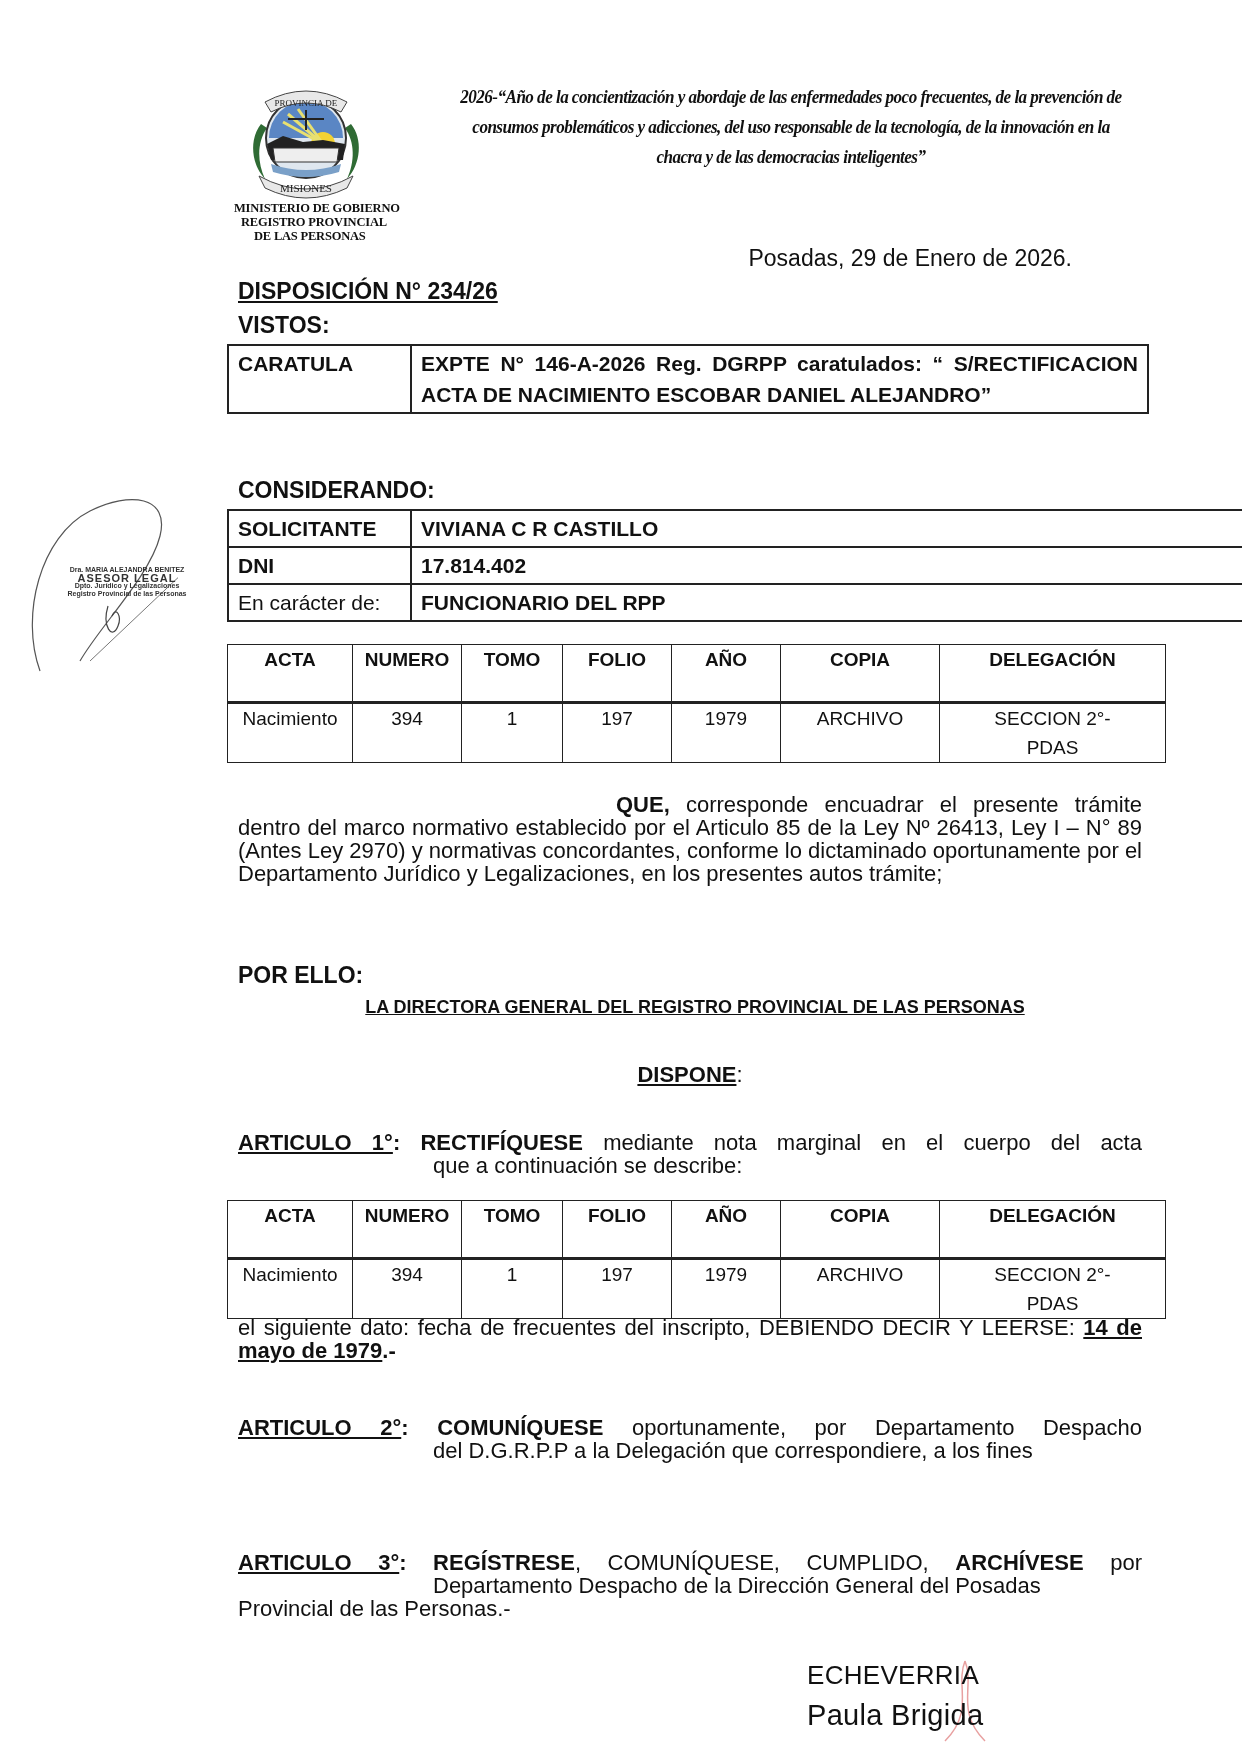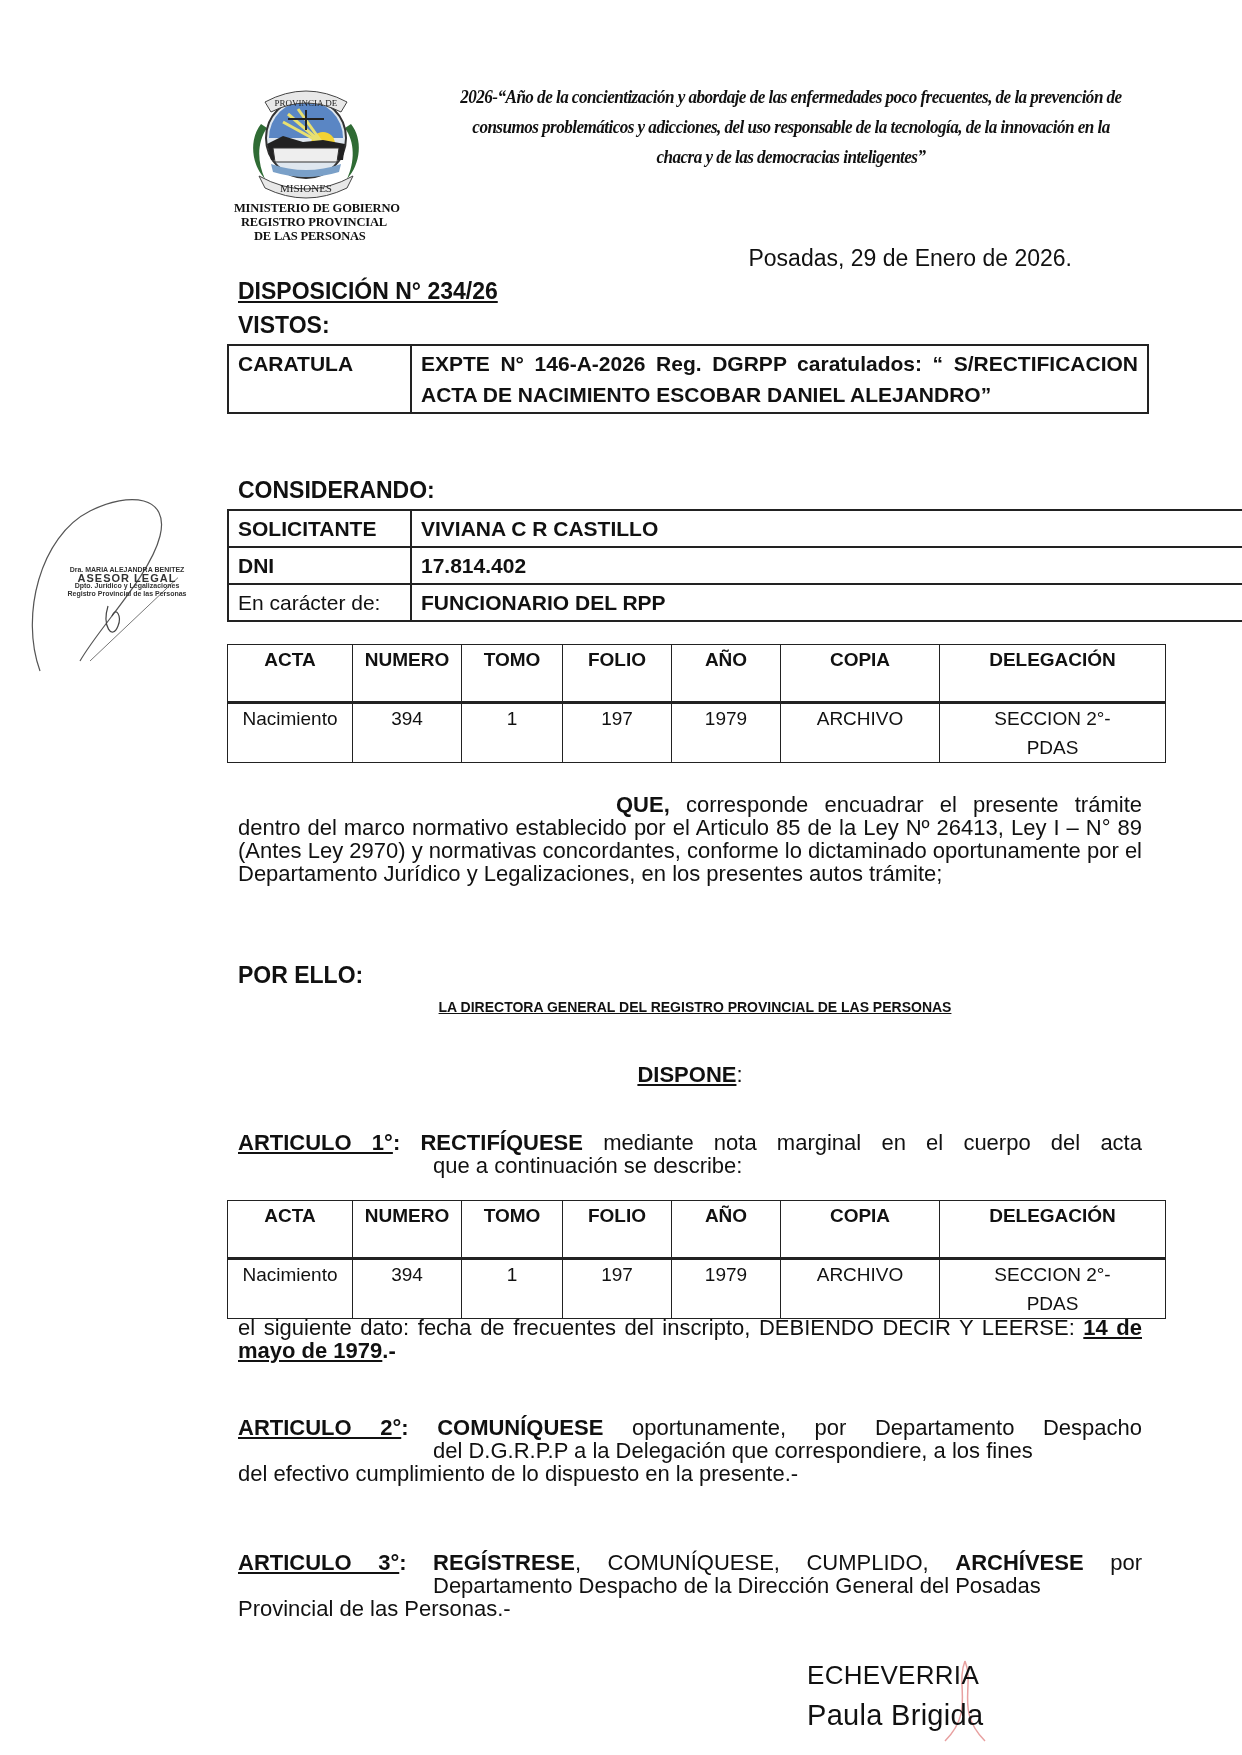--- a/index.html
+++ b/index.html
@@ -126,21 +126,21 @@
   </tr>
 </tbody>
   </table>
 
 <div class="abs para" style="top:793px;">
   <span class="ind"></span><span class="b">QUE,</span><span> corresponde encuadrar el presente trámite dentro del marco normativo establecido por el Articulo 85 de la Ley Nº 26413, Ley I – N° 89 (Antes Ley 2970) y normativas concordantes, conforme lo dictaminado oportunamente por el Departamento Jurídico y Legalizaciones, en los presentes autos trámite;</span>
 </div>
 
 <div class="abs heading" style="top:962px;">POR ELLO:</div>
 
-<div class="abs para center b" style="top:996px; left:290px; width:810px; font-size:14px;">
+<div class="abs para center b" style="top:996px; left:290px; width:810px; font-size:18px;">
   <span class="u">LA  DIRECTORA GENERAL DEL REGISTRO PROVINCIAL DE LAS PERSONAS</span>
 </div>
 
 <div class="abs para center b" style="top:1063px; left:238px; width:904px;">
   <span class="u">DISPONE</span><span style="font-weight:normal;">:</span>
 </div>
 
 <div class="abs para" style="top:1131px;">
   <div style="text-align:justify; text-align-last:justify;"><span class="b u">ARTICULO 1°</span><span class="b">: </span><span class="b">RECTIFÍQUESE</span><span> mediante nota marginal en el cuerpo del acta</span></div>
   <div style="padding-left:195px;">que a continuación se describe:</div>
@@ -169,21 +169,20 @@
 </tbody>
   </table>
 
 <div class="abs para" style="top:1316px;">
   <span>el siguiente dato: fecha de frecuentes del inscripto, DEBIENDO DECIR Y LEERSE: </span><span class="b u">14 de mayo de 1979</span><span class="b">.-</span>
 </div>
 
 <div class="abs para" style="top:1416px;">
   <div style="text-align:justify; text-align-last:justify;"><span class="b u">ARTICULO 2°</span><span class="b">: </span><span class="b">COMUNÍQUESE</span><span> oportunamente, por Departamento Despacho</span></div>
   <div style="padding-left:195px;">del D.G.R.P.P a la Delegación que correspondiere, a los fines</div>
-  <div>del efectivo cumplimiento de lo dispuesto en la presente.-</div>
 </div>
 
 <div class="abs para" style="top:1551px;">
   <div style="text-align:justify; text-align-last:justify;"><span class="b u">ARTICULO 3°</span><span class="b">: </span><span class="b">REGÍSTRESE</span><span>, COMUNÍQUESE, CUMPLIDO, </span><span class="b">ARCHÍVESE</span><span> por</span></div>
   <div style="padding-left:195px;">Departamento Despacho de la Dirección General del Posadas</div>
   <div>Provincial de las Personas.-</div>
 </div>
 
 <div class="abs sig-stamp">
   <svg width="158" height="210" viewBox="0 0 158 210">

